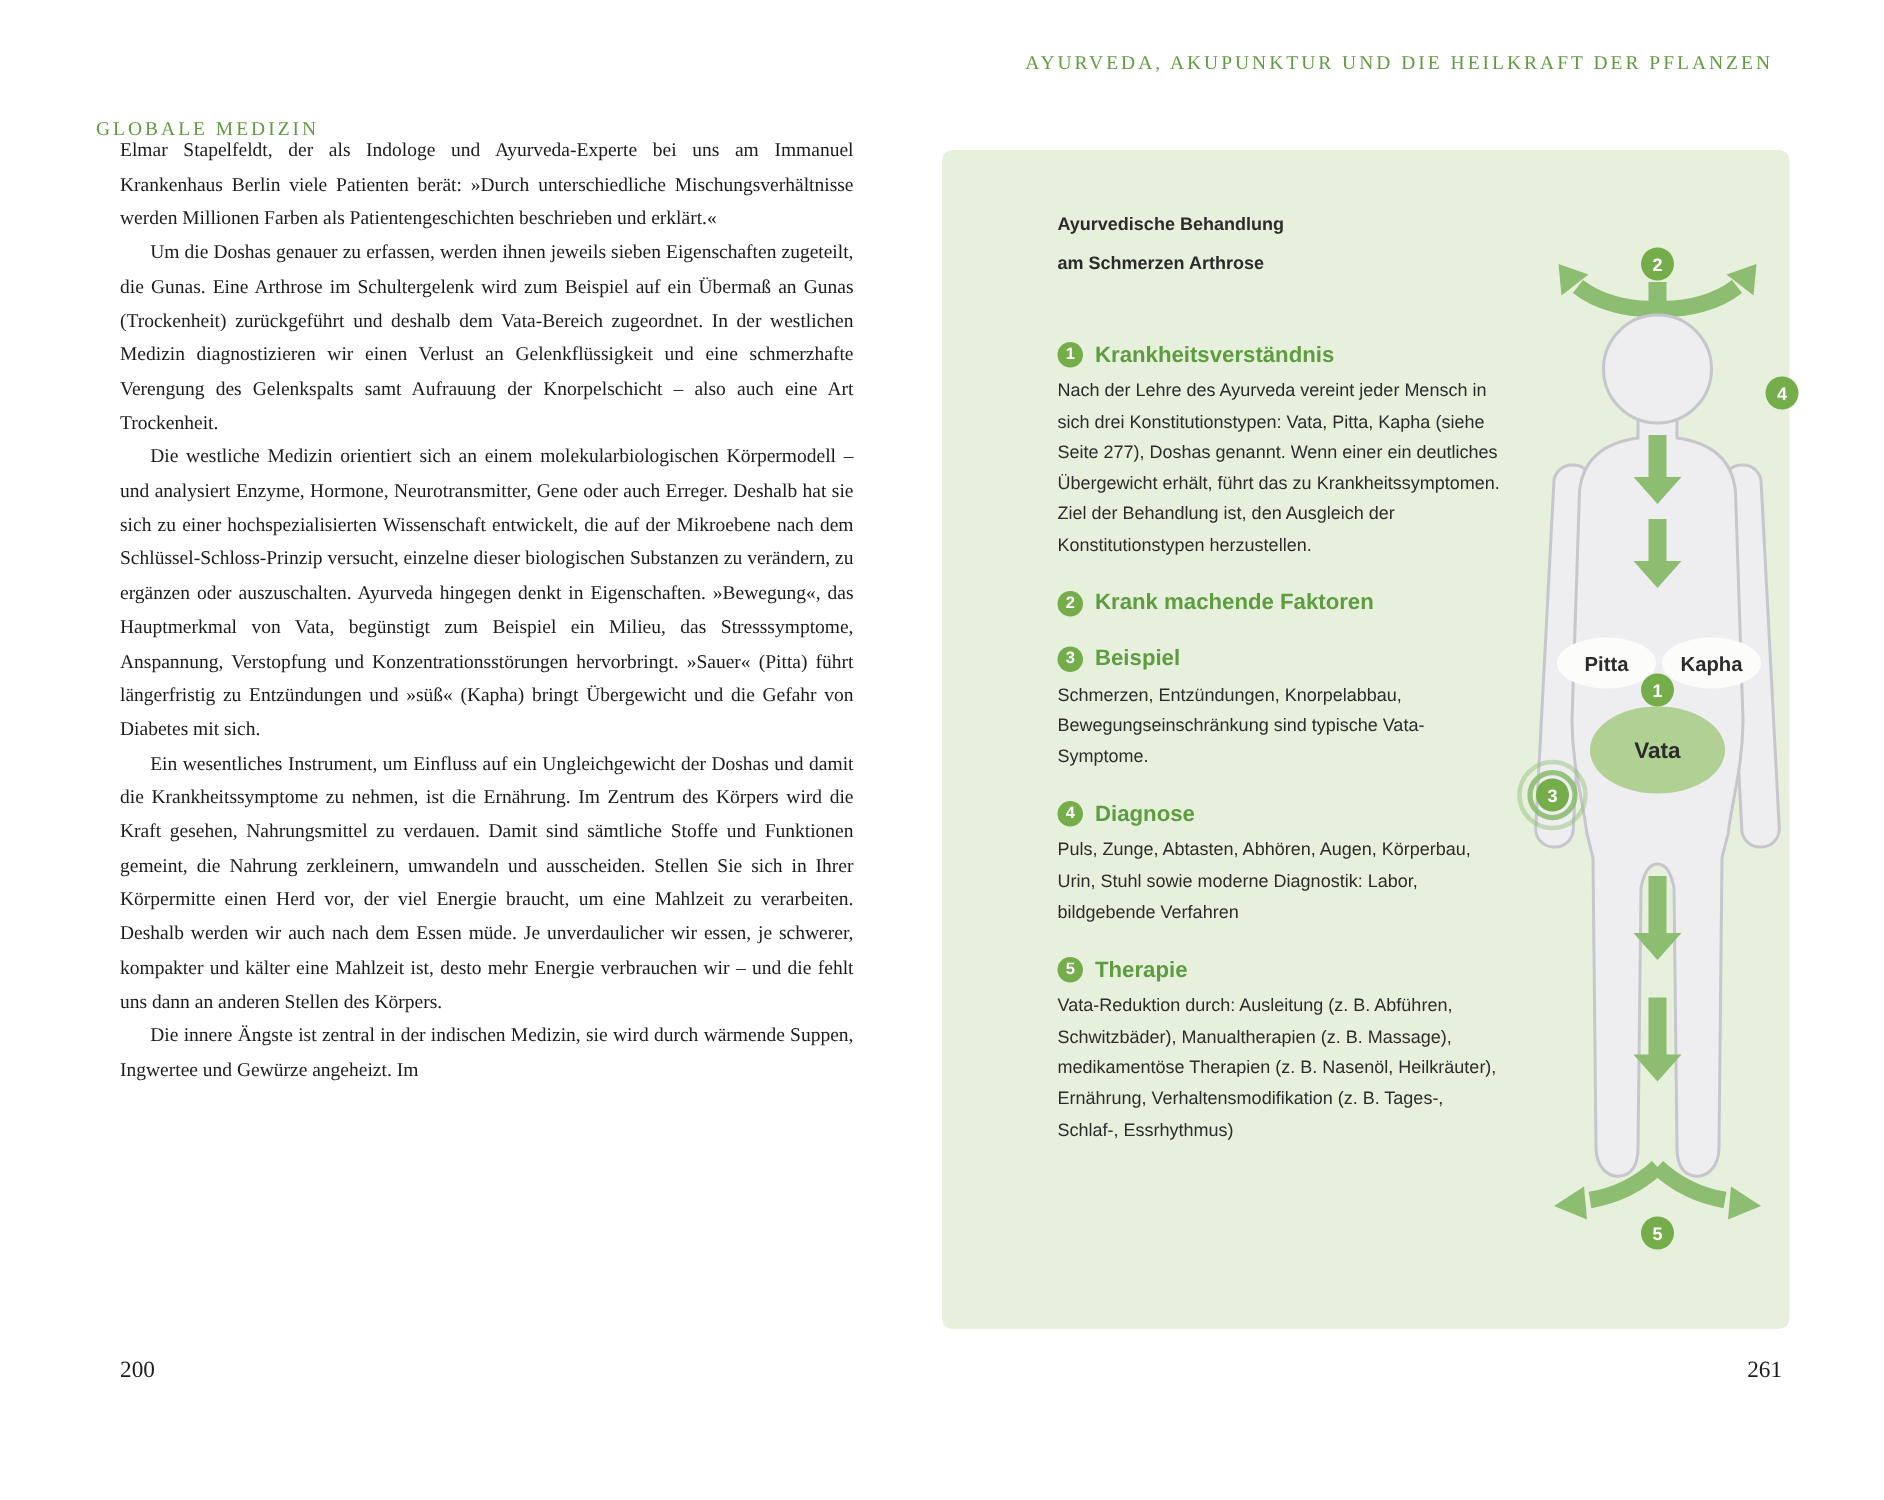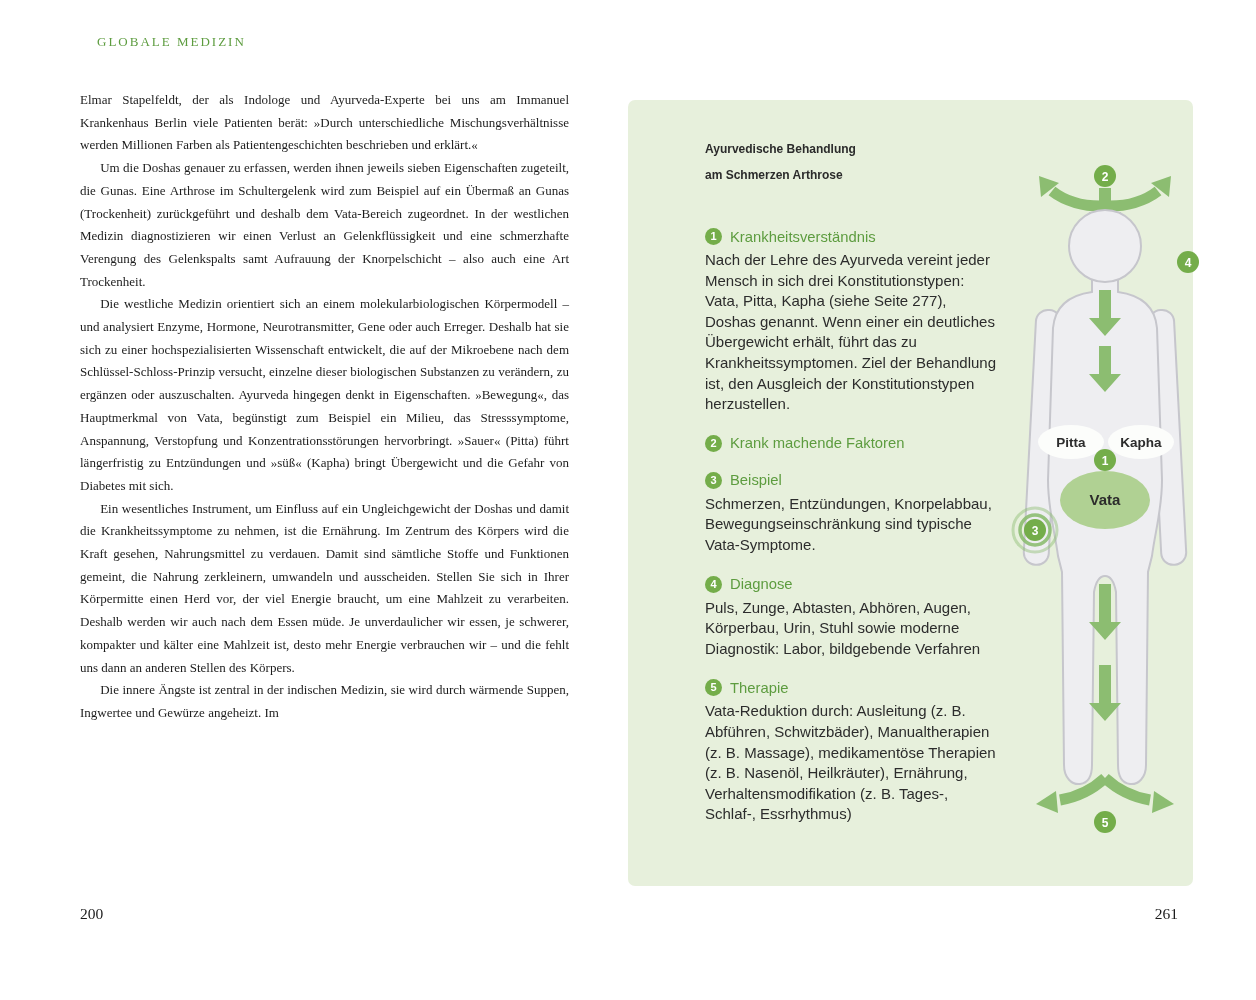--- a/index.html
+++ b/index.html
@@ -16,21 +16,21 @@
   
   .running-head {
     position: absolute;
     top: 34px;
     font-family: "Liberation Serif", serif;
     font-size: 13px;
     letter-spacing: 2px;
     color: #5d9c3f;
     white-space: nowrap;
   }
-  .running-head.left { left: 97px; }
+  .running-head.left { left: 64px; margin-top: 44px; }
   .running-head.right { right: 74px; }
 
   
   .left-text {
     position: absolute;
     left: 80px;
     top: 89px;
     width: 489px;
     font-size: 13px;
     line-height: 22.7px;
@@ -42,21 +42,21 @@
 
   
   .page-num {
     position: absolute;
     top: 905px;
     font-size: 15.5px;
     color: #1c1c1c;
     font-family: "Liberation Serif", serif;
   }
   .page-num.left { left: 80px; }
-  .page-num.right { right: 78px; }
+  .page-num.right { right: 68px; }
 
   
   .infobox {
     position: absolute;
     left: 628px;
     top: 100px;
     width: 565px;
     height: 786px;
     background: #e7f0dc;
     border-radius: 7px;
@@ -92,26 +92,26 @@
     background: #74ad4a;
     color: #ffffff;
     font-size: 11px;
     font-weight: bold;
     line-height: 17px;
     text-align: center;
     margin-right: 8px;
   }
   .ib-heading-text {
     font-size: 14.8px;
-    font-weight: normal;
+    font-weight: bold;
     color: #5d9c3f;
   }
   .ib-body {
     margin: 0;
-    font-size: 15px;
+    font-size: 12px;
     line-height: 20.6px;
     color: #2c2c2c;
   }
 
   
   .diagram {
     position: absolute;
     left: 372px;
     top: 60px;
     width: 210px;
@@ -128,20 +128,21 @@
   .dosha-label.vata { font-size: 15px; }
   .badge-circle { fill: #74ad4a; }
   .badge-num { font-family: "Liberation Sans", sans-serif; font-size: 12px; font-weight: bold; fill: #ffffff; text-anchor: middle; }
 </style>
 </head>
 <body>
 
 <div class="spread">
 
   <div class="running-head left">GLOBALE MEDIZIN</div>
+  <div class="running-head right">AYURVEDA, AKUPUNKTUR UND DIE HEILKRAFT DER PFLANZEN</div>
 
   <div class="left-text">
     <p>Elmar Stapelfeldt, der als Indologe und Ayurveda-Experte bei uns am Immanuel Krankenhaus Berlin viele Patienten berät: »Durch unterschiedliche Mischungsverhältnisse werden Millionen Farben als Patientengeschichten beschrieben und erklärt.«</p>
     <p>Um die Doshas genauer zu erfassen, werden ihnen jeweils sieben Eigenschaften zugeteilt, die Gunas. Eine Arthrose im Schultergelenk wird zum Beispiel auf ein Übermaß an Gunas (Trockenheit) zurückgeführt und deshalb dem Vata-Bereich zugeordnet. In der westlichen Medizin diagnostizieren wir einen Verlust an Gelenkflüssigkeit und eine schmerzhafte Verengung des Gelenkspalts samt Aufrauung der Knorpelschicht – also auch eine Art Trockenheit.</p>
     <p>Die westliche Medizin orientiert sich an einem molekularbiologischen Körpermodell – und analysiert Enzyme, Hormone, Neurotransmitter, Gene oder auch Erreger. Deshalb hat sie sich zu einer hochspezialisierten Wissenschaft entwickelt, die auf der Mikroebene nach dem Schlüssel-Schloss-Prinzip versucht, einzelne dieser biologischen Substanzen zu verändern, zu ergänzen oder auszuschalten. Ayurveda hingegen denkt in Eigenschaften. »Bewegung«, das Hauptmerkmal von Vata, begünstigt zum Beispiel ein Milieu, das Stresssymptome, Anspannung, Verstopfung und Konzentrationsstörungen hervorbringt. »Sauer« (Pitta) führt längerfristig zu Entzündungen und »süß« (Kapha) bringt Übergewicht und die Gefahr von Diabetes mit sich.</p>
     <p>Ein wesentliches Instrument, um Einfluss auf ein Ungleichgewicht der Doshas und damit die Krankheitssymptome zu nehmen, ist die Ernährung. Im Zentrum des Körpers wird die Kraft gesehen, Nahrungsmittel zu verdauen. Damit sind sämtliche Stoffe und Funktionen gemeint, die Nahrung zerkleinern, umwandeln und ausscheiden. Stellen Sie sich in Ihrer Körpermitte einen Herd vor, der viel Energie braucht, um eine Mahlzeit zu verarbeiten. Deshalb werden wir auch nach dem Essen müde. Je unverdaulicher wir essen, je schwerer, kompakter und kälter eine Mahlzeit ist, desto mehr Energie verbrauchen wir – und die fehlt uns dann an anderen Stellen des Körpers.</p>
     <p>Die innere Ängste ist zentral in der indischen Medizin, sie wird durch wärmende Suppen, Ingwertee und Gewürze angeheizt. Im</p>
   </div>
 
   <div class="page-num left">200</div>

